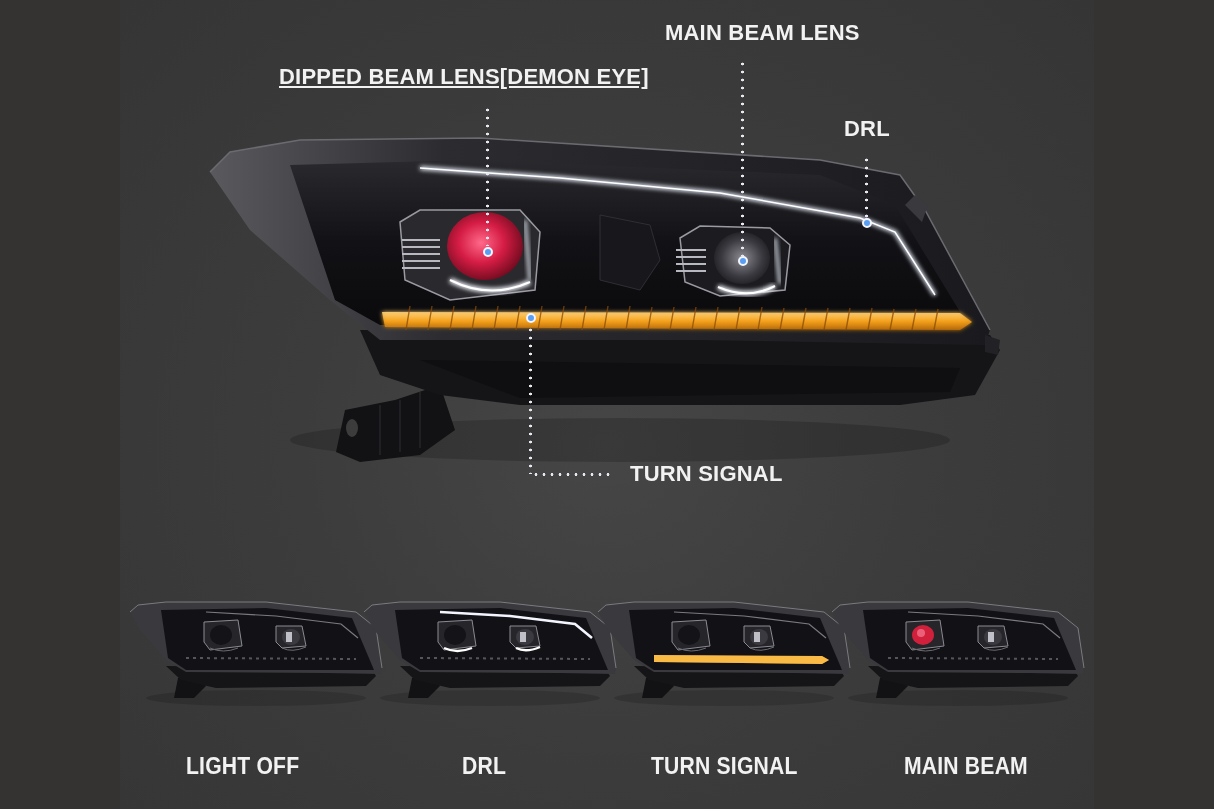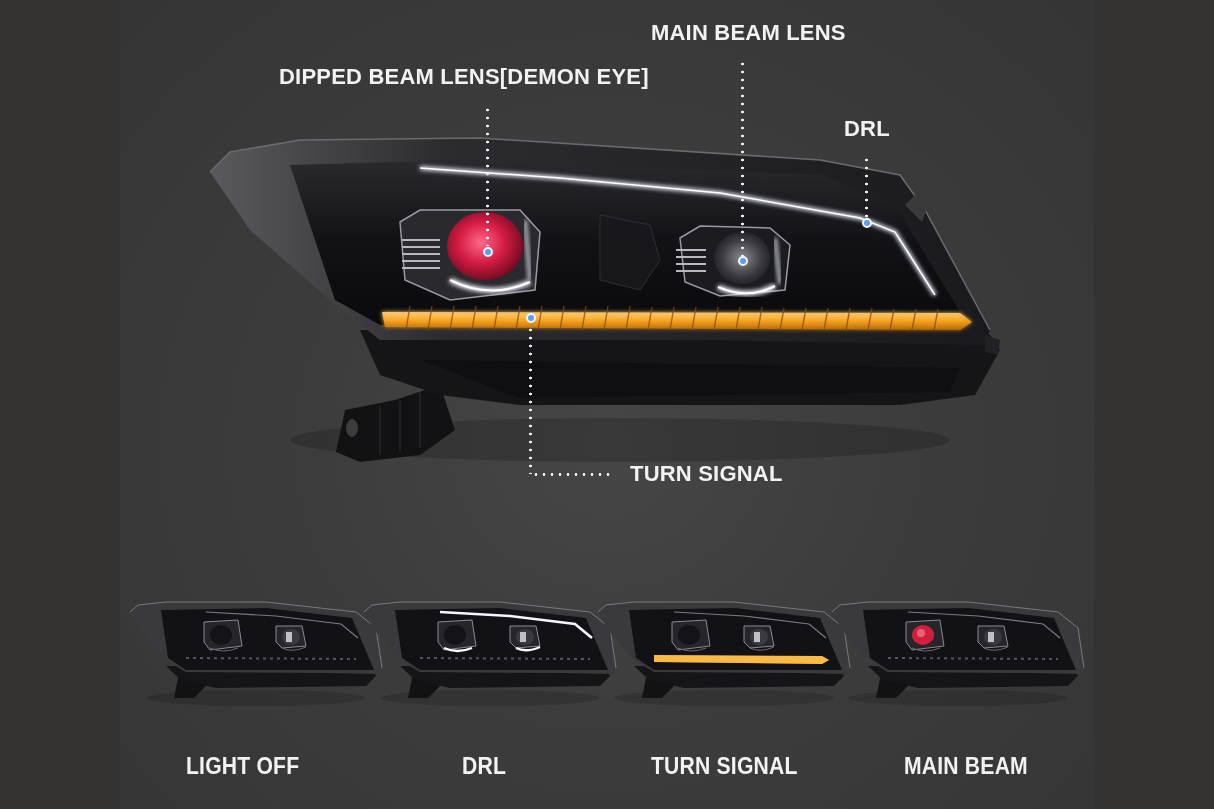--- a/index.html
+++ b/index.html
@@ -144,25 +144,25 @@
     <line x1="916" y1="309" x2="912" y2="330"></line>
     <line x1="938" y1="309" x2="934" y2="330"></line>
   </g>
 
   <path d="M210 172 L230 152 L300 140 L480 138 L820 160 L900 175 L925 210 L990 330" fill="none" stroke="#6a6a70" stroke-width="1.5"></path>
 
   <path d="M905 205 L915 195 L928 205 L922 222 Z" fill="#3a3a3e"></path>
   <path d="M985 335 L1000 340 L998 355 L985 352 Z" fill="#222226"></path>
 </svg>
 
-<div class="label callout-label" style="left:279px;top:64px;">DIPPED BEAM LENS[DEMON EYE]</div>
+<div class="label callout-label" style="left:279px;top:64px;text-decoration:underline;">DIPPED BEAM LENS[DEMON EYE]</div>
 <div class="dotline-v" style="left:486px;top:106px;height:140px;"></div>
 <div class="pin" style="left:488px;top:252px;"></div>
 
-<div class="label callout-label" style="left:651px;top:20px;">MAIN BEAM LENS</div>
+<div class="label callout-label" style="left:665px;top:20px;">MAIN BEAM LENS</div>
 <div class="dotline-v" style="left:741px;top:60px;height:196px;"></div>
 <div class="pin" style="left:743px;top:261px;"></div>
 
 <div class="label callout-label" style="left:844px;top:116px;">DRL</div>
 <div class="dotline-v" style="left:865px;top:156px;height:62px;"></div>
 <div class="pin" style="left:867px;top:223px;"></div>
 
 <div class="pin" style="left:531px;top:318px;"></div>
 <div class="dotline-v" style="left:529px;top:326px;height:148px;"></div>
 <div class="dotline-h" style="left:532px;top:473px;width:82px;"></div>

